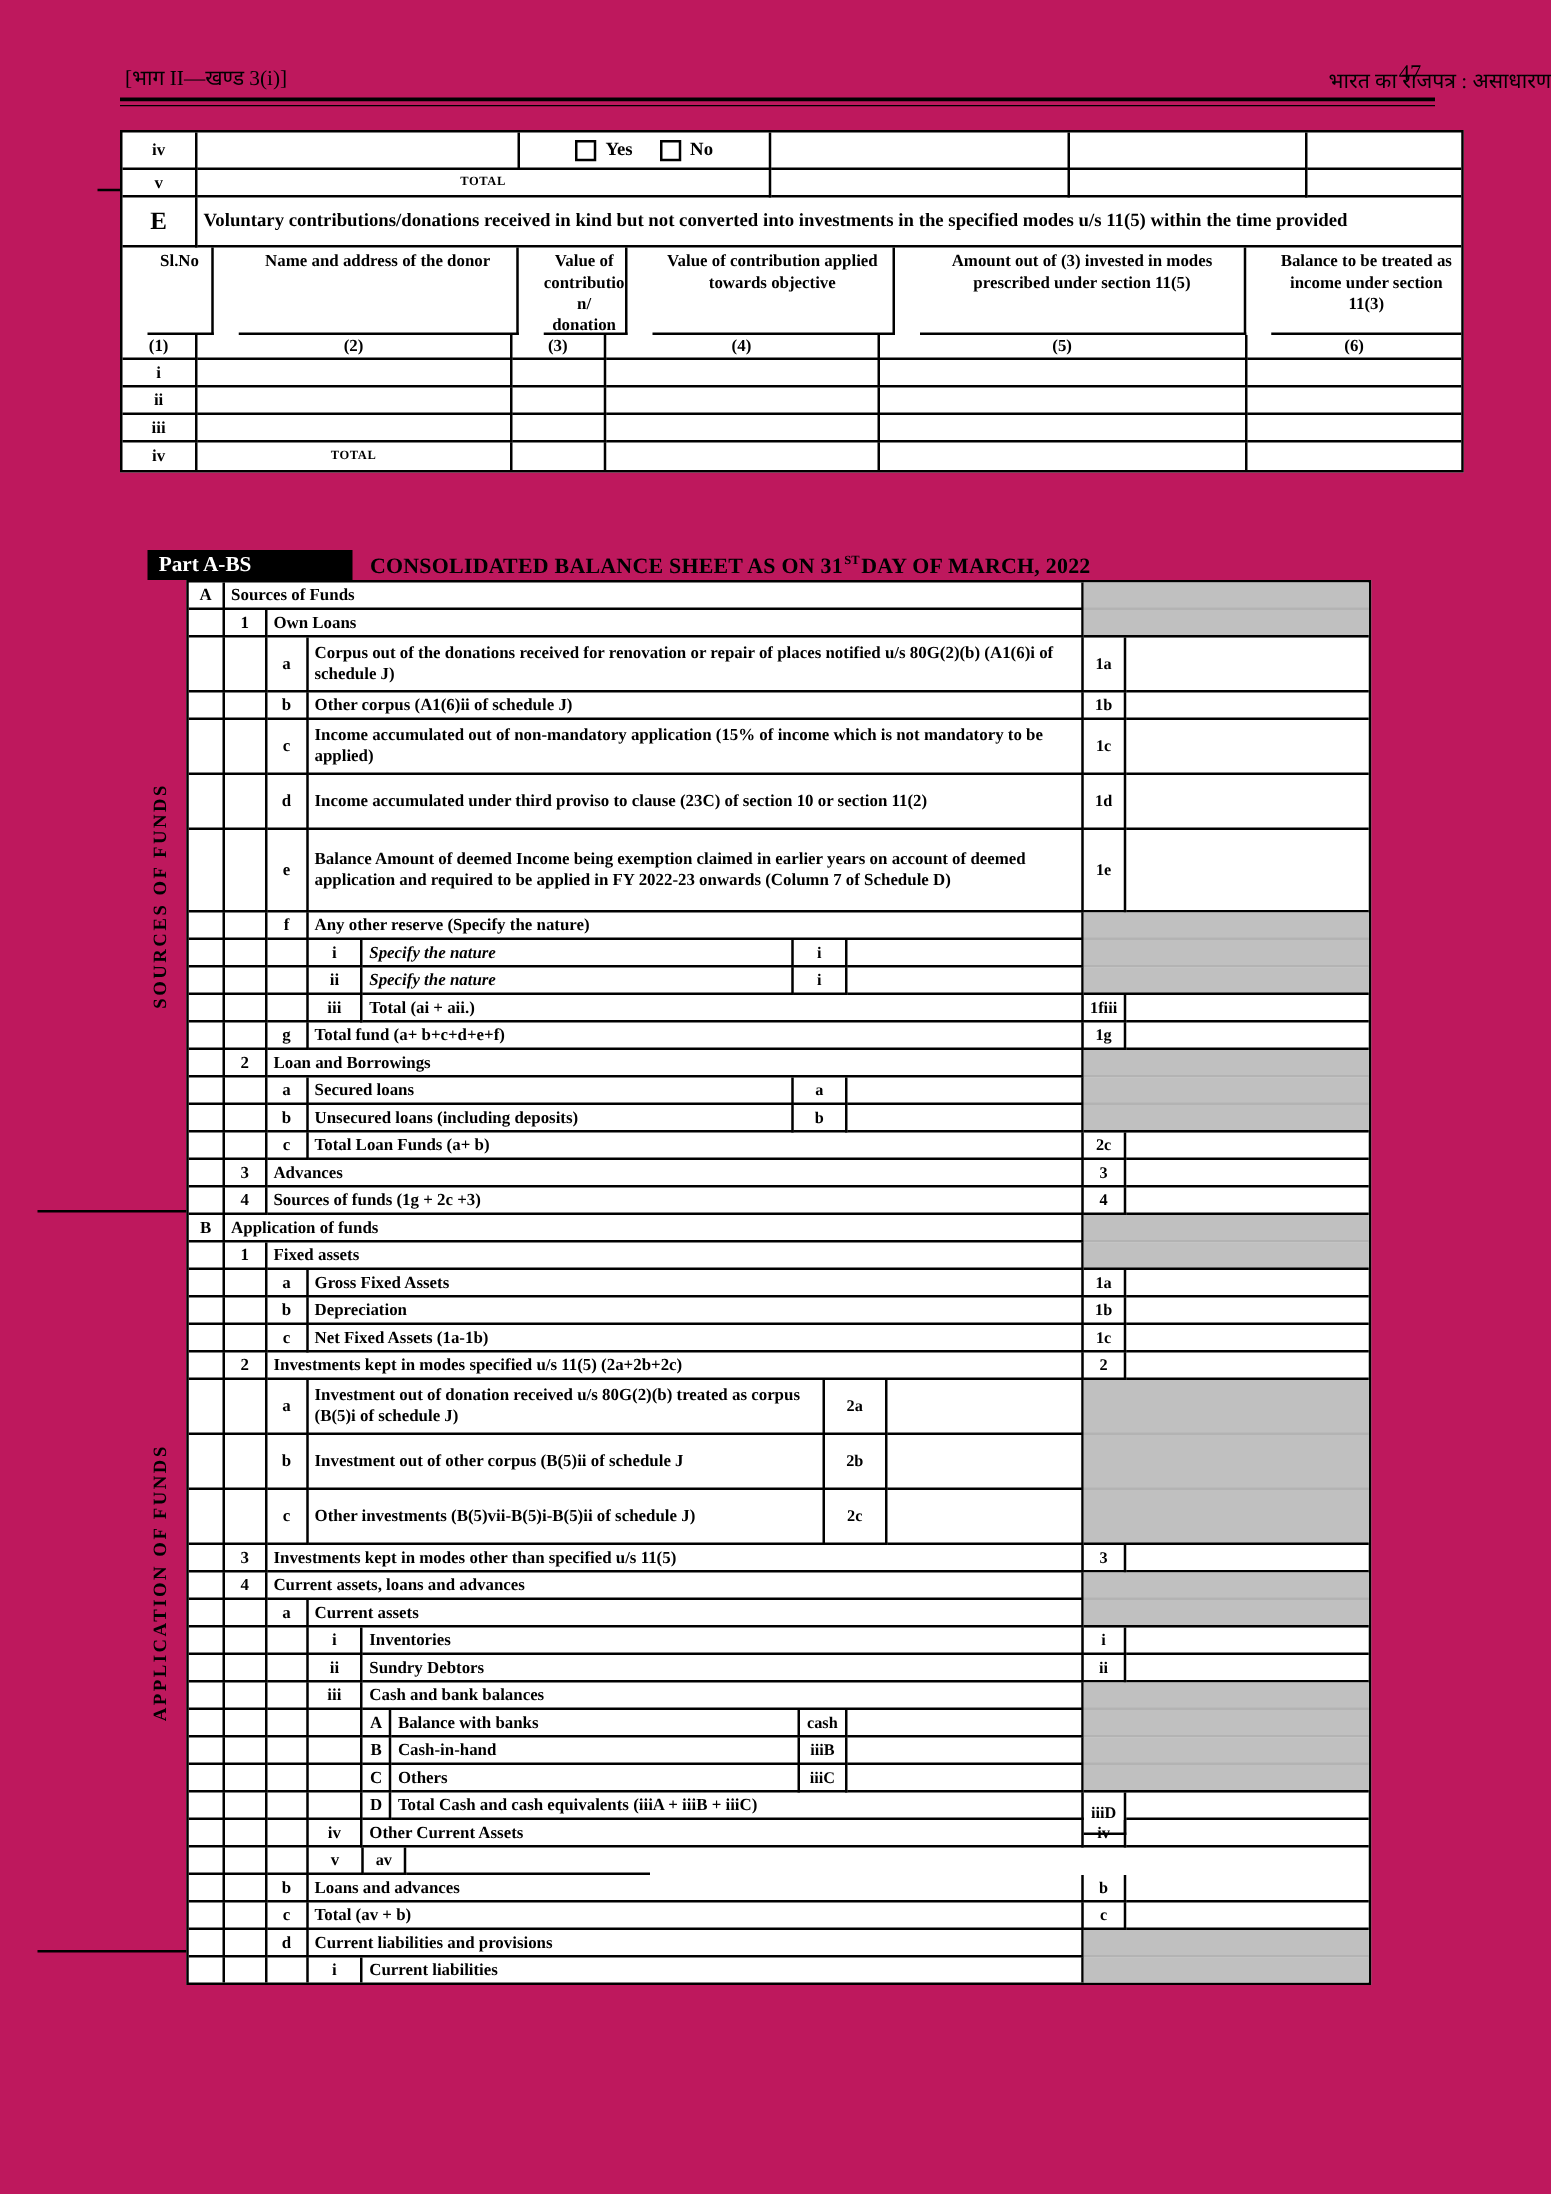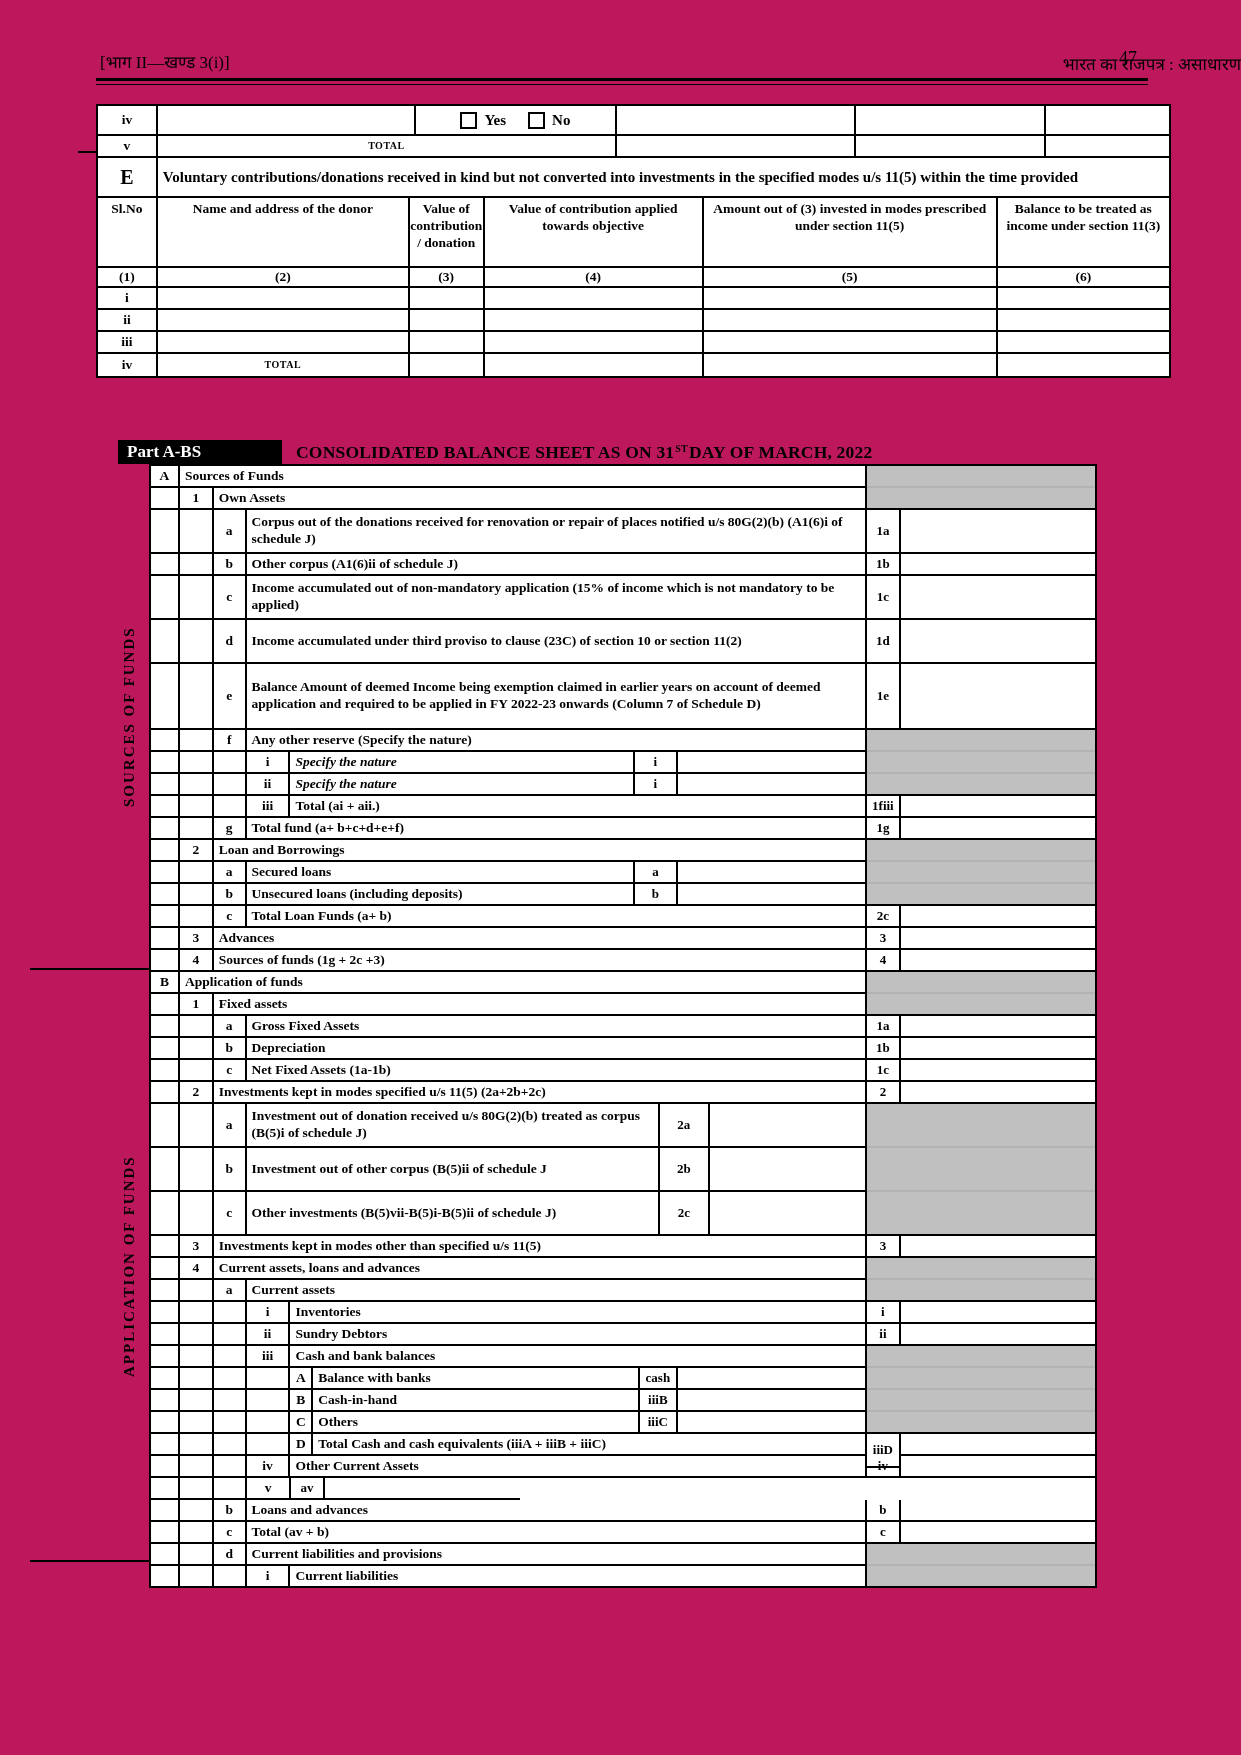--- a/index.html
+++ b/index.html
@@ -22,21 +22,21 @@
      display:flex;align-items:center;justify-content:center;
      font-weight:bold;font-size:13.5px;line-height:1.25;overflow:hidden;}
   .c.last{border-right:none;}
   .c.nob{border-bottom:none;}
   .c.desc{justify-content:flex-start;text-align:left;padding:1px 5px;}
   .c.gray{background:#c0c0c0;}
   .c.softb{border-bottom-color:#b3b3b3;}
   .c.it{font-style:italic;}
   .c.code{white-space:nowrap;overflow:visible;font-size:13px;}
   .c.topalign{align-items:flex-start;padding-top:3px;text-align:center;}
-  .c.wrapany{overflow-wrap:anywhere;}
+  .c.wrapany{overflow-wrap:anywhere;margin-left:20px;}
 
   
   .t1cell-big{font-size:10px;letter-spacing:.5px;}
   .eletter{font-size:20px;}
   .edesc{font-size:15px;line-height:19px;}
 
   .chkbox{display:inline-block;width:13px;height:13px;border:2.5px solid #000;margin-right:7px;vertical-align:-2px;background:#fff;}
   .chklbl{font-weight:bold;font-size:15px;margin-right:22px;}
   .chkwrap{display:flex;align-items:center;justify-content:center;}
 
@@ -157,21 +157,21 @@
 
   <div class="tbl" id="bs-table" style="left:149px;top:464px;width:948px;">
       <div class="trow" style="height: 22px;">
         <div class="c" style="width: 29px; height: 22px;">A</div>
         <div class="c desc" style="width: 690px; height: 22px;">Sources of Funds</div>
         <div class="c gray last softb" style="width: 229px; height: 22px;"></div>
       </div>
       <div class="trow" style="height: 22px;">
         <div class="c" style="width: 29px; height: 22px;"></div>
         <div class="c" style="width: 34px; height: 22px;">1</div>
-        <div class="c desc" style="width: 656px; height: 22px;">Own Assets</div>
+        <div class="c desc" style="width: 656px; height: 22px;">Own Loans</div>
         <div class="c gray last" style="width: 229px; height: 22px;"></div>
       </div>
       <div class="trow" style="height: 44px;">
         <div class="c" style="width: 29px; height: 44px;"></div>
         <div class="c" style="width: 34px; height: 44px;"></div>
         <div class="c" style="width: 33px; height: 44px;">a</div>
         <div class="c desc" style="width: 623px; height: 44px;">Corpus out of the donations received for renovation or repair of places notified u/s 80G(2)(b) (A1(6)i of schedule J)</div>
         <div class="c code" style="width: 34px; height: 44px;">1a</div>
         <div class="c last" style="width: 195px; height: 44px;"></div>
       </div>

